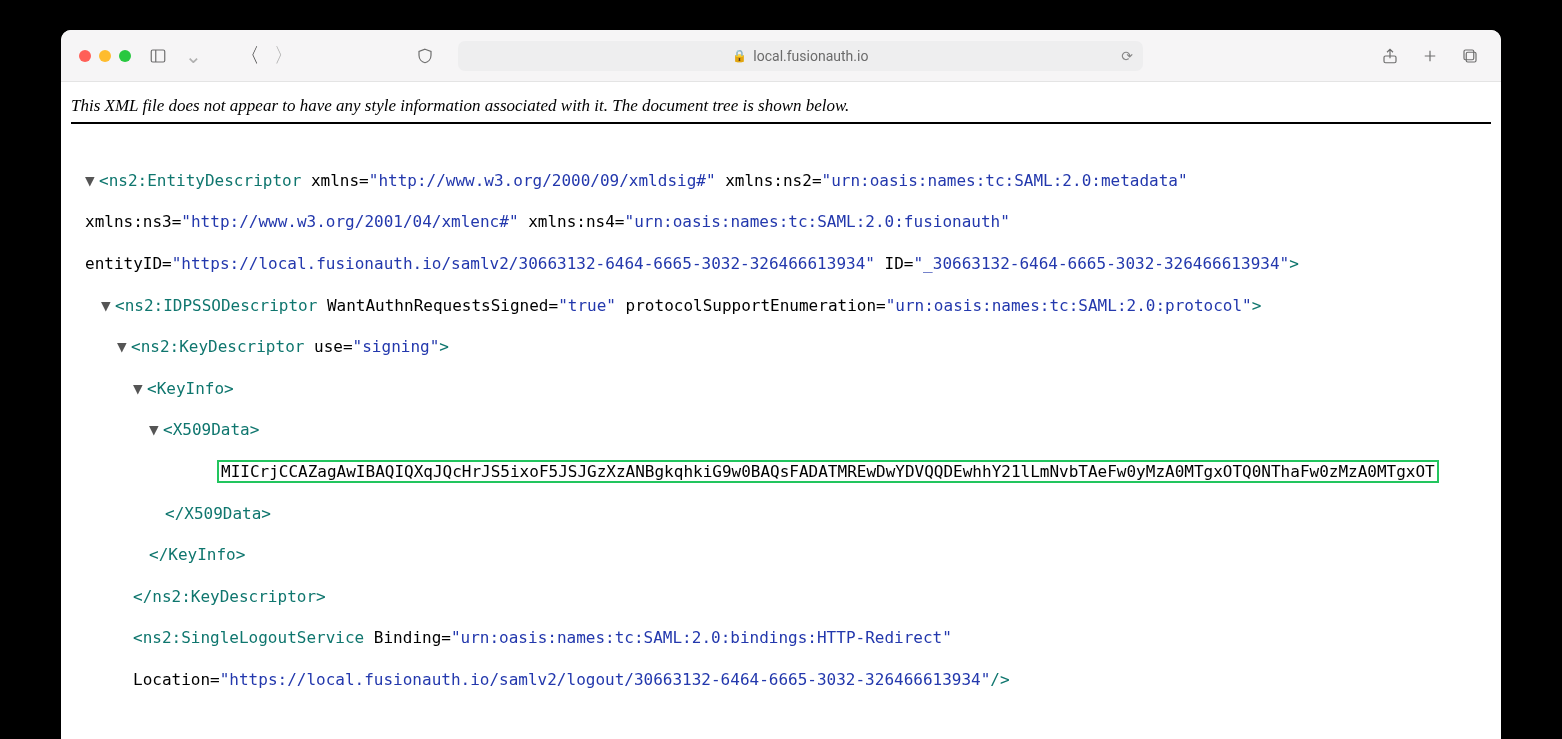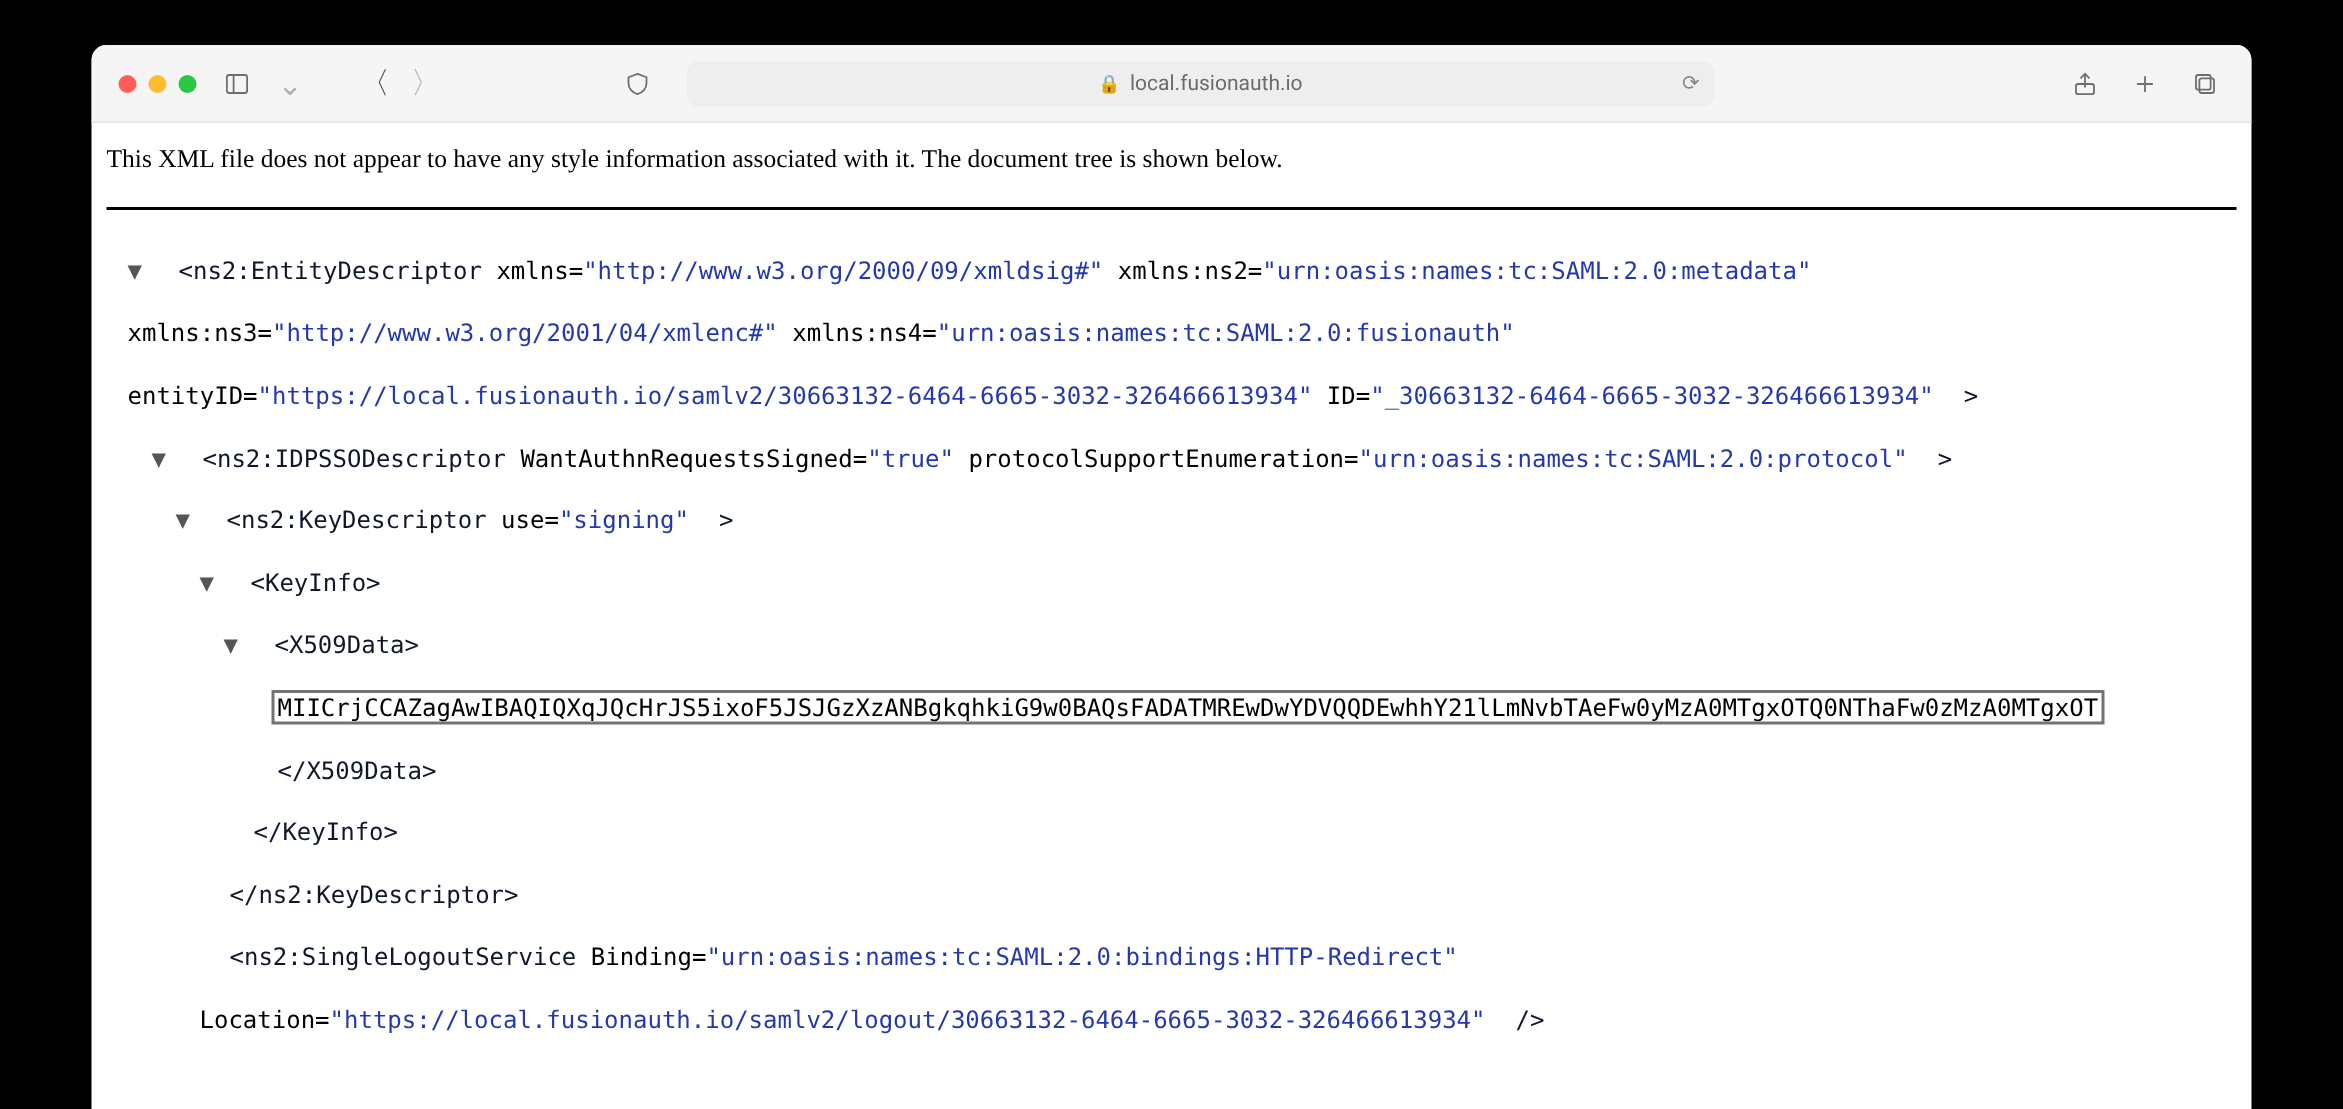--- a/index.html
+++ b/index.html
@@ -11,28 +11,28 @@
   .dot { width:12px; height:12px; border-radius:50%; }
   .dot.red{background:#ff5f57}.dot.yellow{background:#febc2e}.dot.green{background:#28c840}
   .tb-btn { width:26px; height:26px; display:flex; align-items:center; justify-content:center; color:#6e6e6e; }
   .tb-btn svg{width:18px;height:18px;stroke:currentColor;fill:none;stroke-width:1.6}
   .chev{font-size:20px;color:#b0b0b0}
   .chev.active{color:#4a4a4a}
   .addr { flex:1; height:30px; background:#eeeeef; border-radius:7px; display:flex; align-items:center; justify-content:center; gap:6px; color:#6b6b6b; font-size:14px; position:relative; margin:0 6px;}
   .addr .lock{font-size:12px;color:#888}
   .addr .reload{position:absolute;right:10px;color:#888;font-size:14px}
   .content { padding:14px 10px 40px 10px; font-family:"Times New Roman",serif; font-size:17px; color:#000; }
-  .notice { border-bottom:2px solid #000; padding-bottom:22px; margin-bottom:10px; }
+  .notice { border-bottom:2px solid #000; padding-bottom:6px; margin-bottom:26px;font-style:italic; }
   .xml { font-family:ui-monospace,Menlo,Monaco,monospace; font-size:16px; line-height:1.3; white-space:pre; overflow-x:hidden; }
   .tri { color:#555; display:inline-block; width:14px; }
-  .tag { color:#0f172a;margin-left:20px; }
+  .tag { color:#0f766e; }
   .attr { color:#000000; }
   .val { color:#2338ad; }
   .txt { color:#000; }
-  .highlight { border:2px solid #737373; padding:0 2px; }
+  .highlight { border:2px solid #22c55e; padding:0 2px;margin-left:36px; }
   .ind1{padding-left:14px}.ind2{padding-left:30px}.ind3{padding-left:46px}.ind4{padding-left:62px}.ind5{padding-left:78px}.ind6{padding-left:94px}.ind7{padding-left:110px}
 </style>
 </head>
 <body>
 
 <div class="stage">
  <div class="window">
   <div class="titlebar">
     <div class="traffic">
       <div class="dot red"></div>

